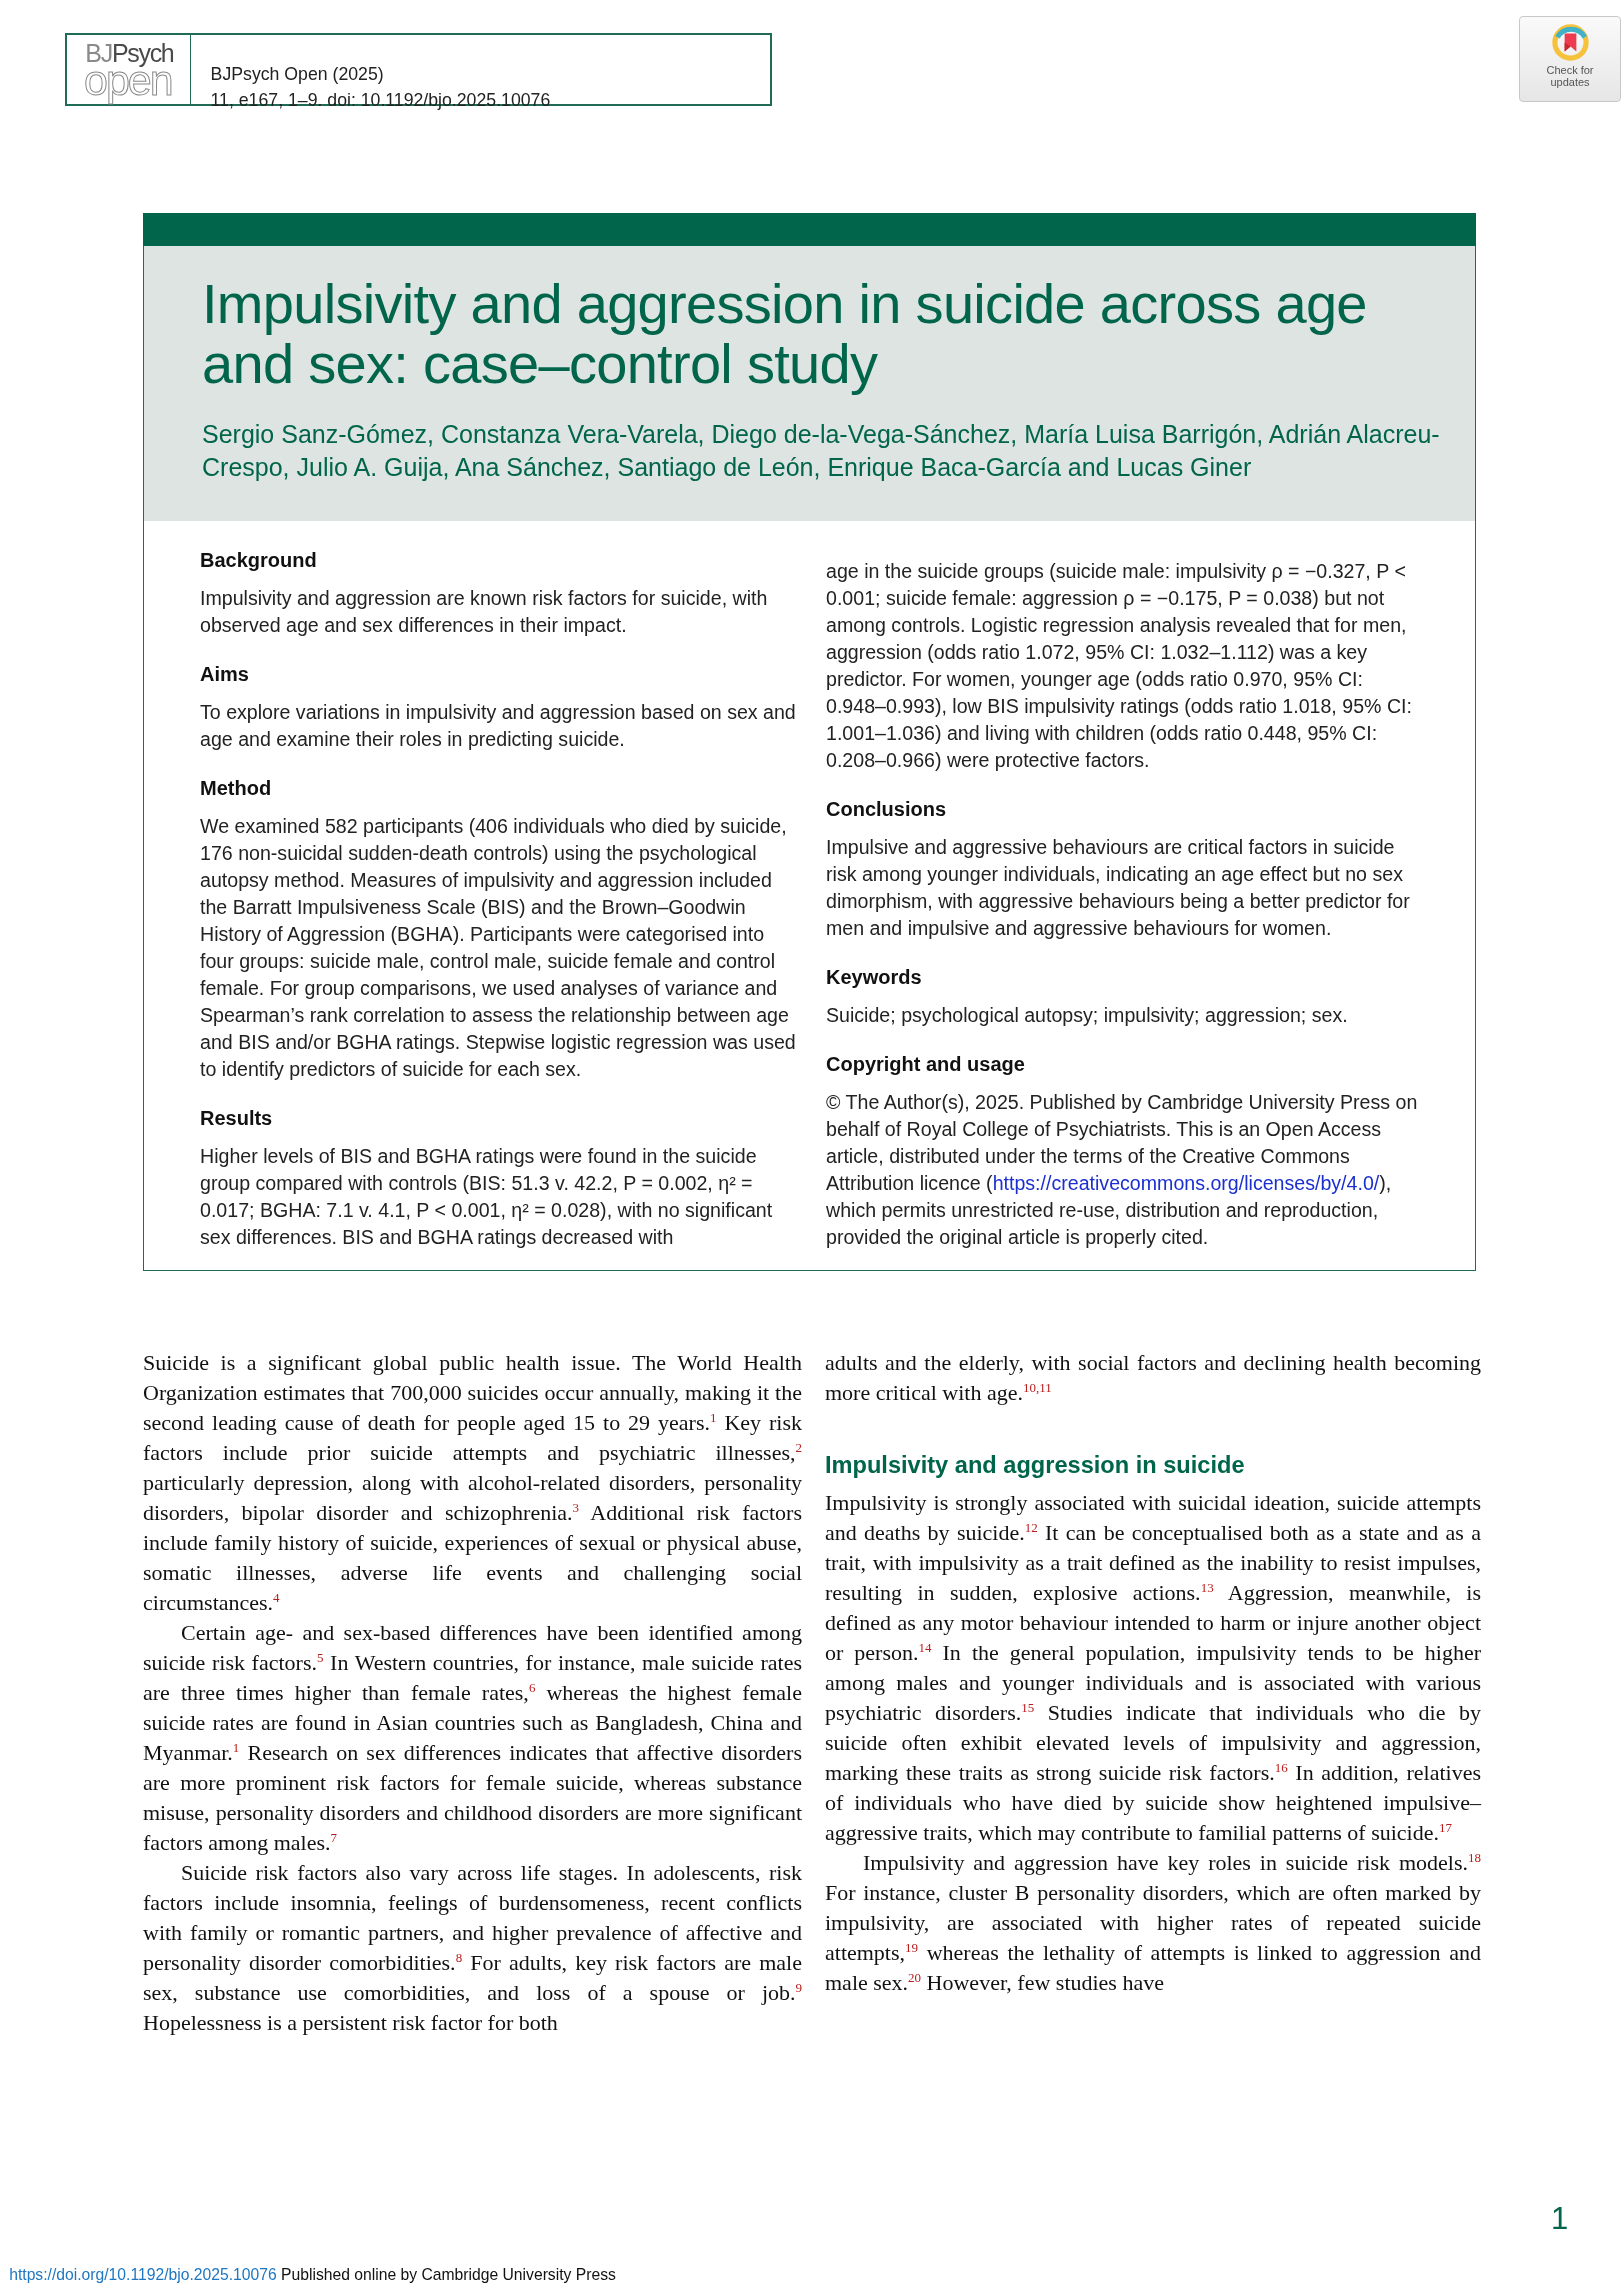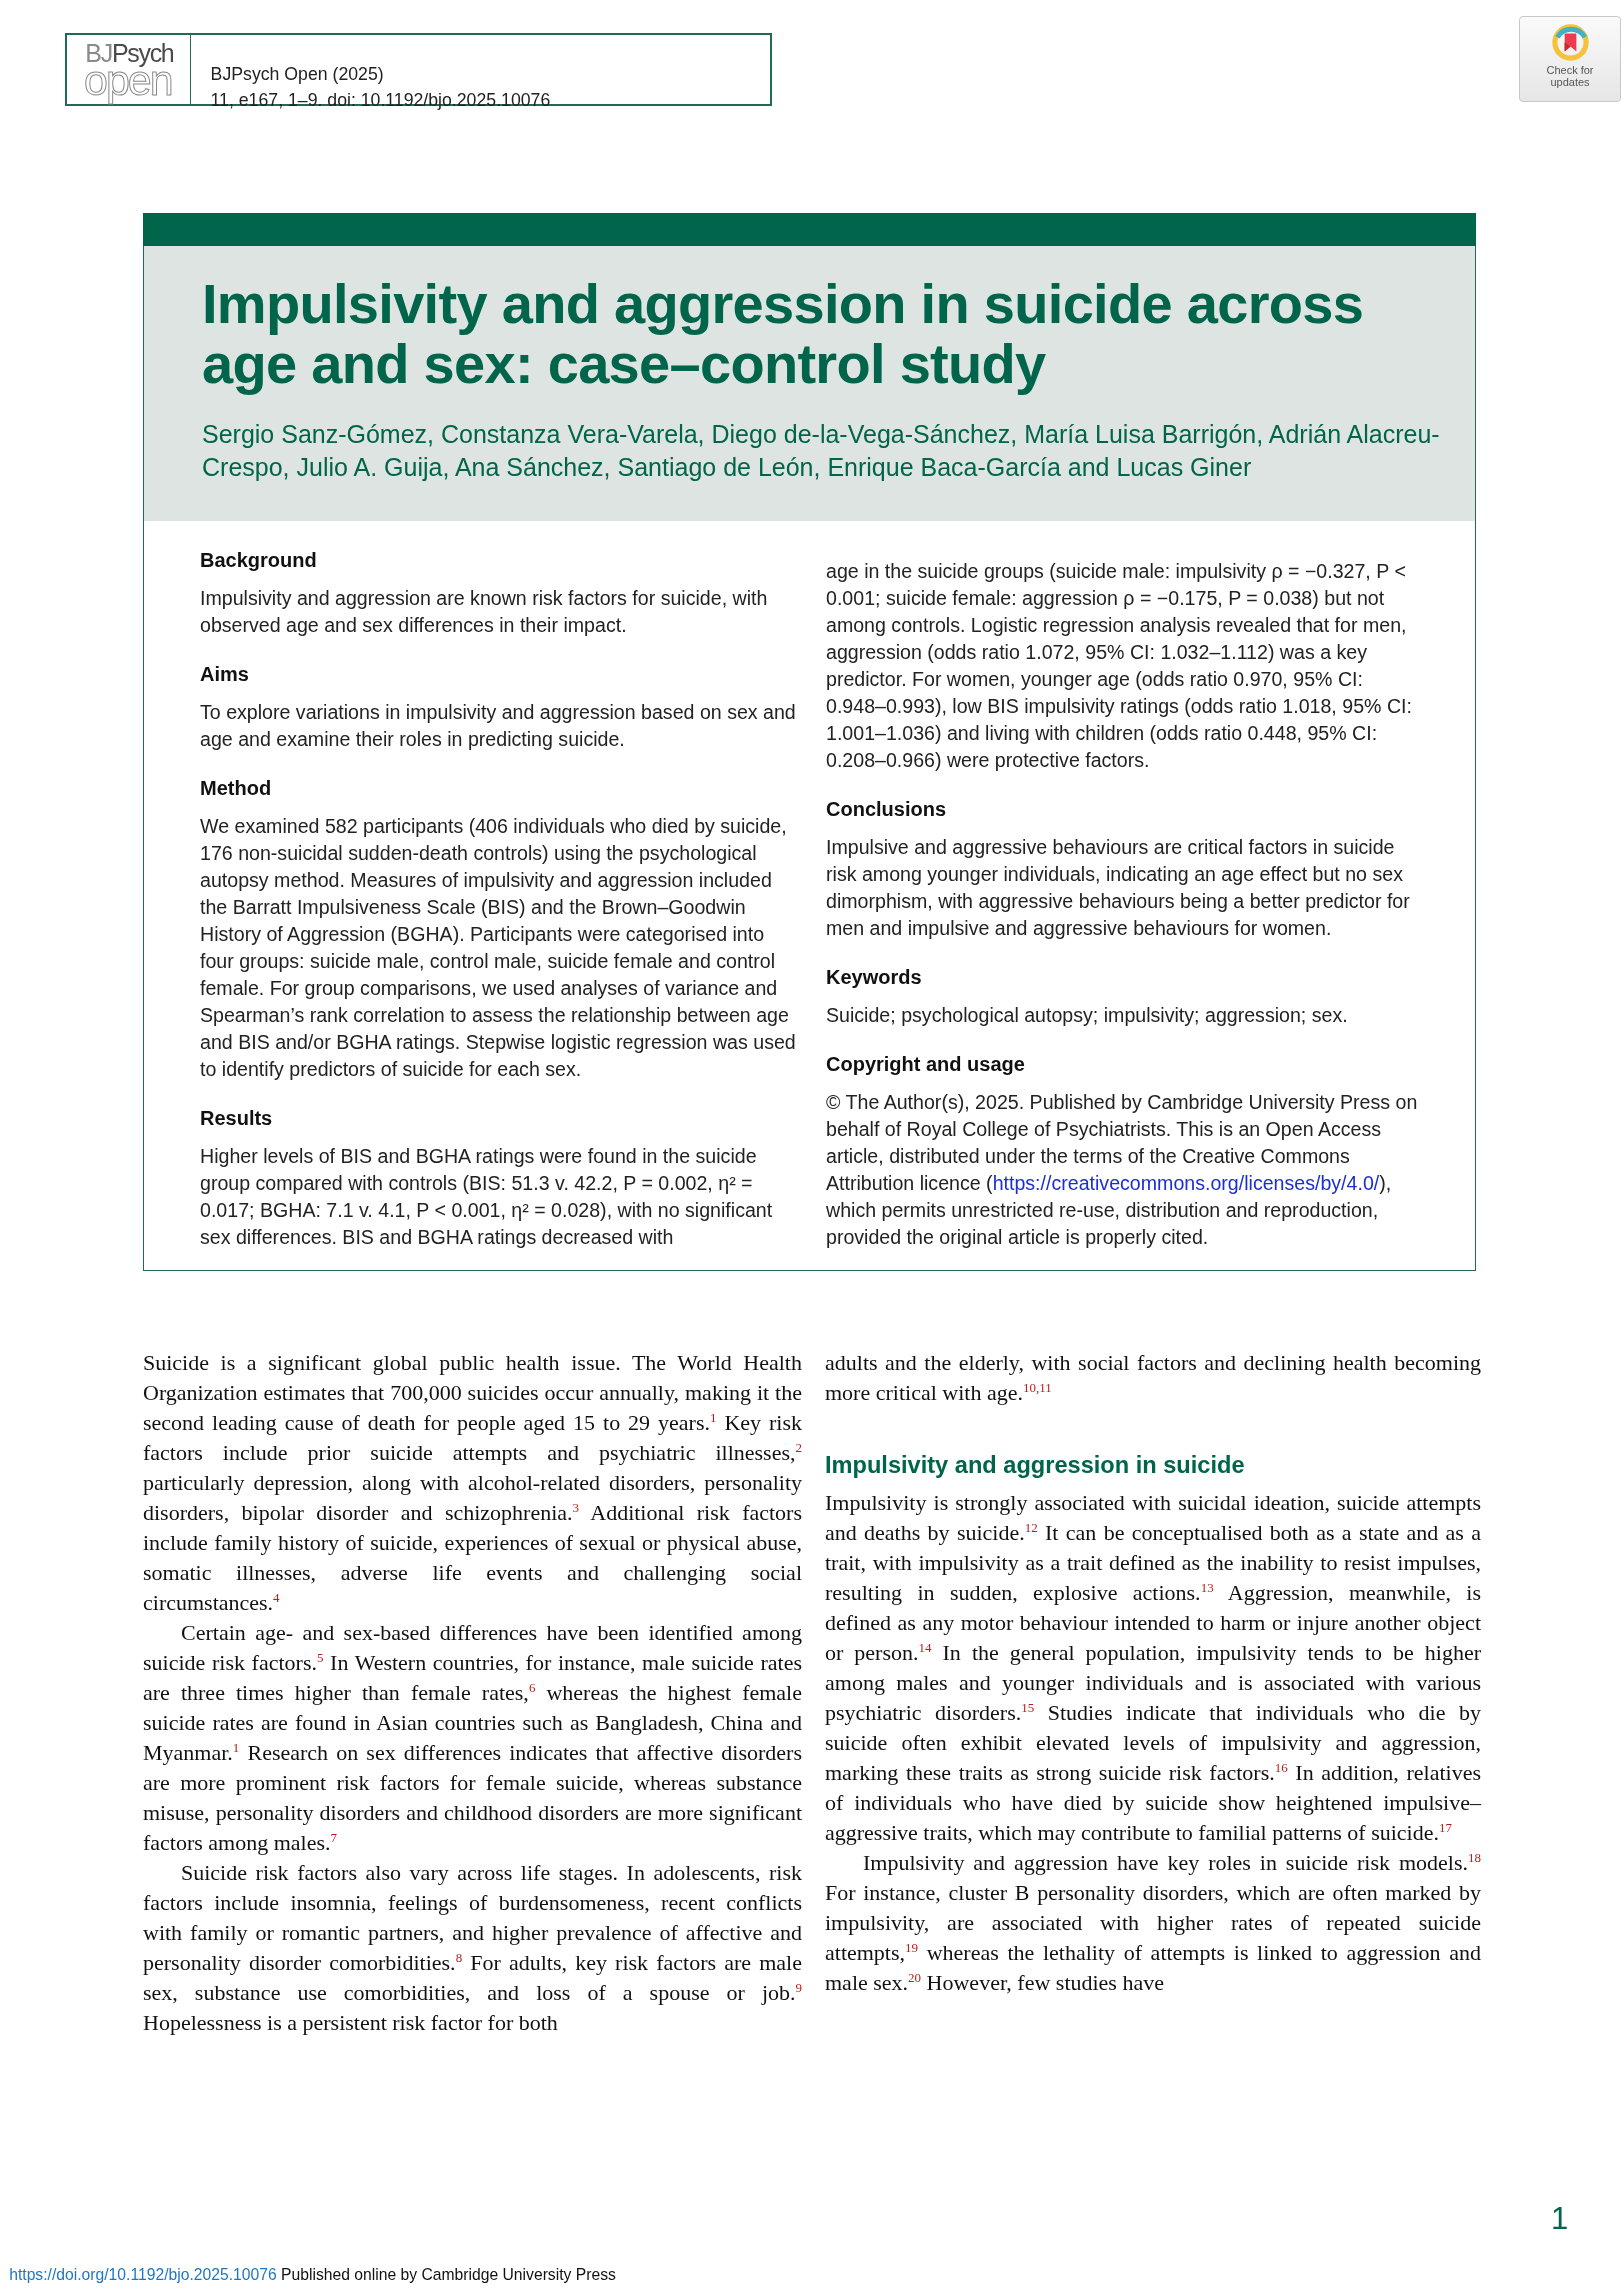--- a/index.html
+++ b/index.html
@@ -16,21 +16,21 @@
 
   
   .cfu { position: absolute; left: 1519px; top: 16.4px; width: 102px; height: 86px; border: 1.3px solid #c8c8c8; border-radius: 3.9px; background: linear-gradient(#fafafa, #e6e6e6); text-align: center; box-sizing: border-box; }
   .cfu svg { margin-top: 5.2px; }
   .cfu-text { font-size: 11px; line-height: 11.8px; color: #555; margin-top: 1.3px; }
 
   
   .abstract-frame { position: absolute; left: 143px; top: 213px; width: 1333px; height: 1058px; border: 1.3px solid #1f6b55; box-sizing: border-box; }
   .abstract-topbar { position: absolute; left: 143px; top: 213px; width: 1333px; height: 33px; background: #00654a; }
   .title-panel { position: absolute; left: 144px; top: 246px; width: 1331px; height: 275px; background: #dde4e1; }
-  .title { position: absolute; left: 202px; top: 274px; width: 1244px; font-size: 56px; line-height: 60px; color: #00654a; letter-spacing: -0.7px; font-weight: bold; margin: 0; }
+  .title { position: absolute; left: 202px; top: 274px; width: 1244px; font-size: 56px; line-height: 60px; color: #00654a; letter-spacing: -0.7px; font-weight: normal; margin: 0; }
   .authors { position: absolute; left: 202px; top: 418px; width: 1244px; font-size: 25px; line-height: 33px; color: #00654a; }
 
   .abs-col { position: absolute; font-size: 19.6px; line-height: 27px; color: #222; }
   .abs-col.left { left: 200px; top: 547px; width: 598px; }
   .abs-col.right { left: 826px; top: 547px; width: 602px; }
   .abs-h { font-weight: bold; font-size: 20px; margin: 0 0 5.2px 0; color: #111; }
   .abs-p { margin: 11px 0 22px 0; }
   .abs-p.last { margin-bottom: 0; }
   .link-blue { color: #1b2fd1; }
 

